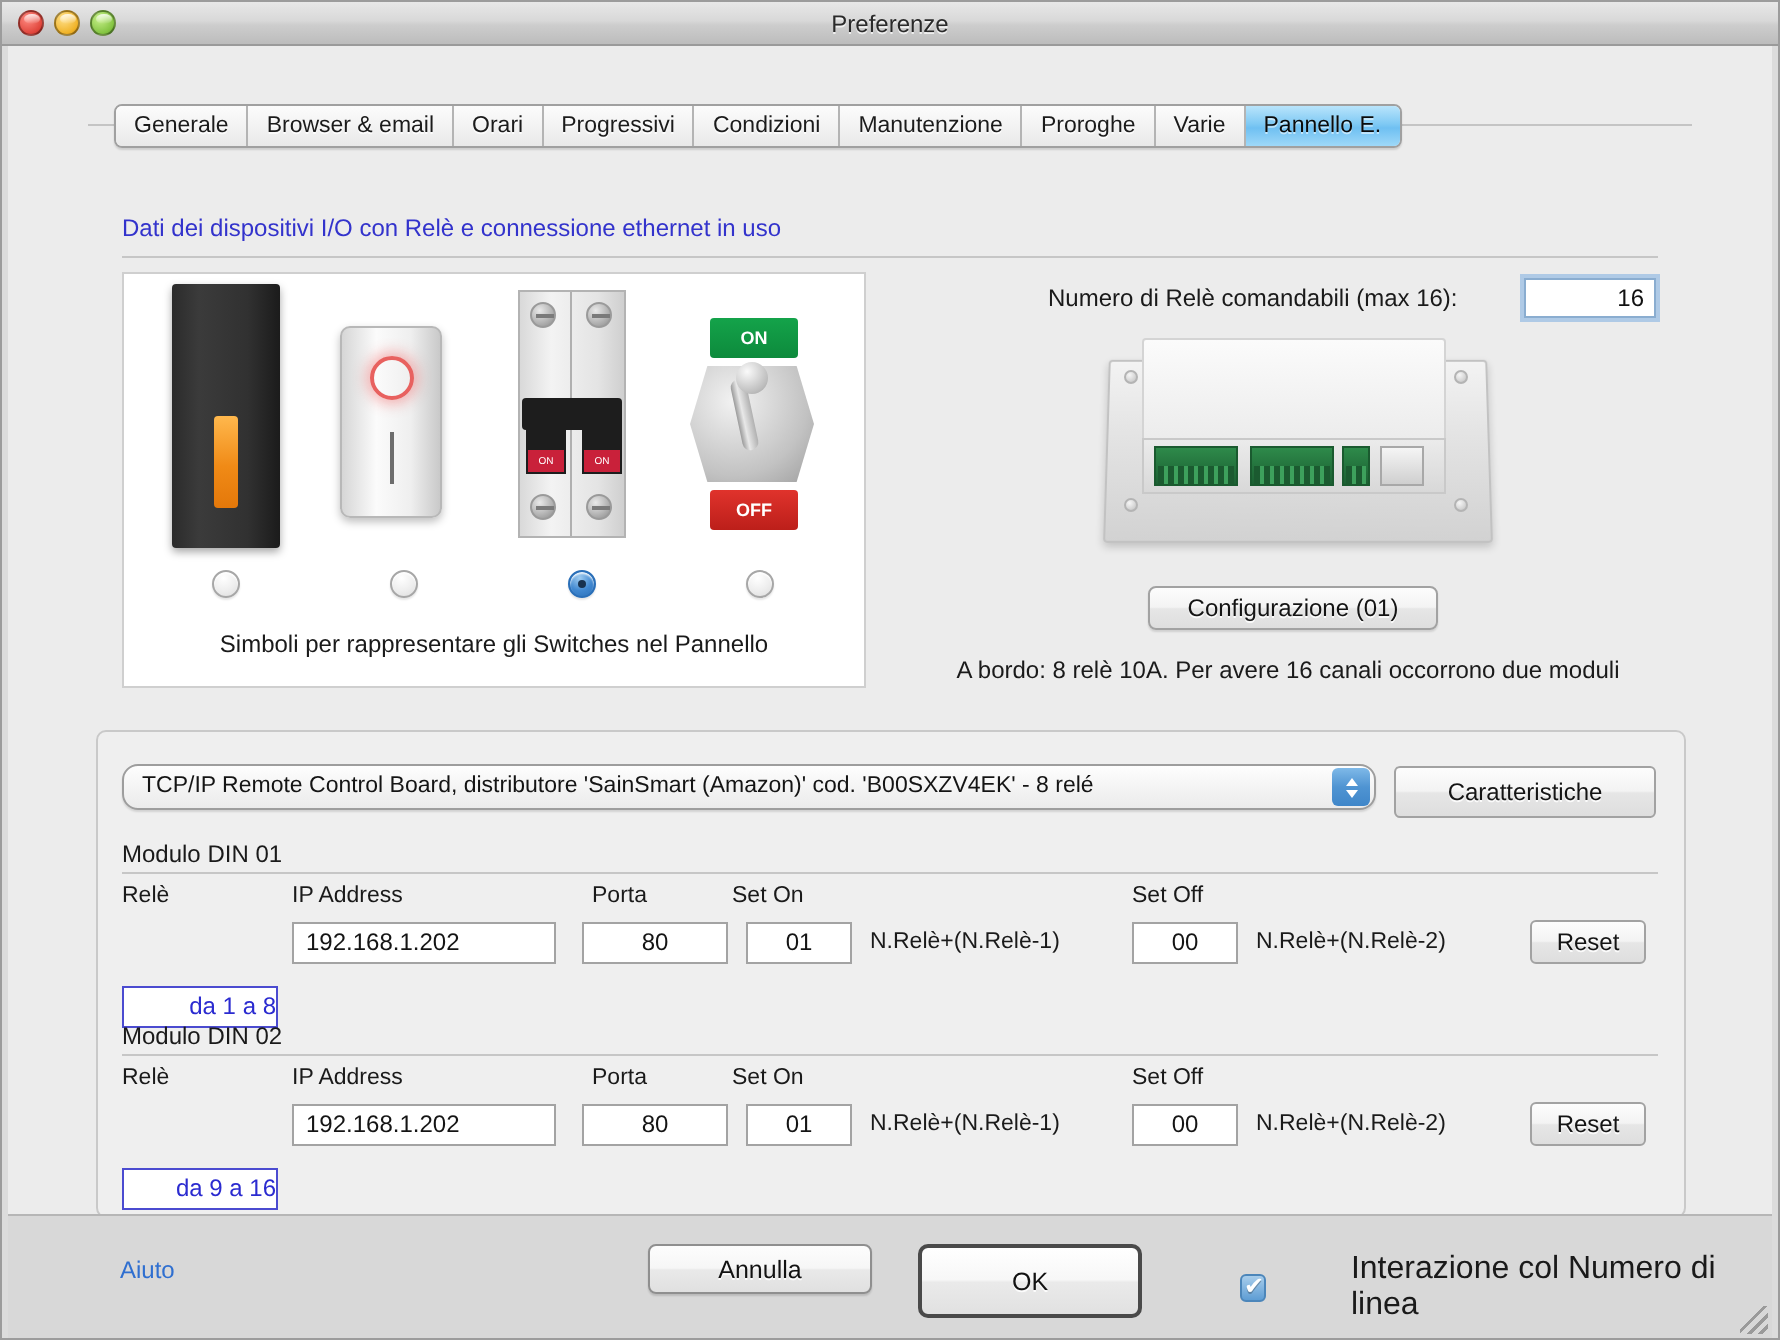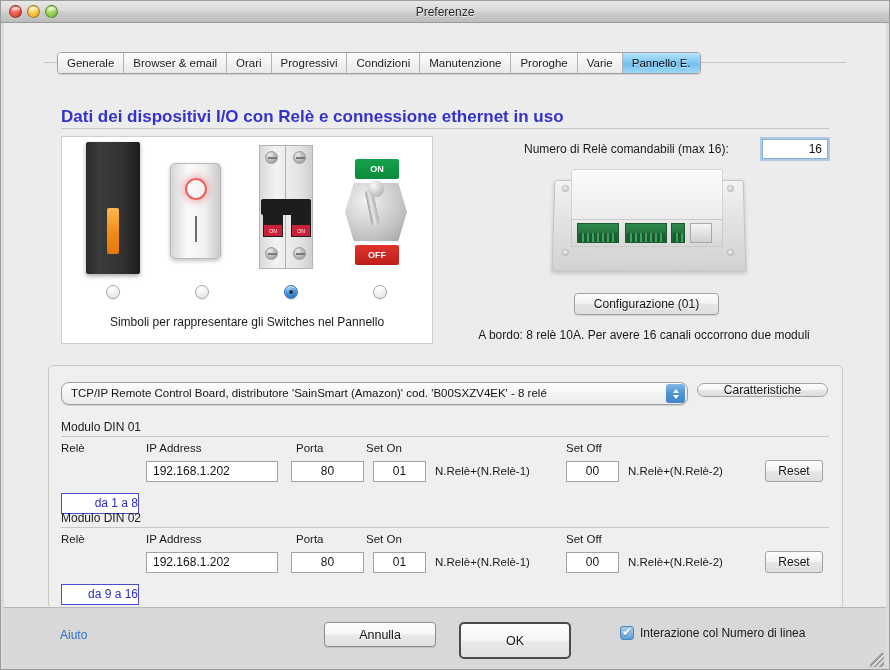--- a/index.html
+++ b/index.html
@@ -90,21 +90,21 @@
   }
   
   #tabframe {
     position: absolute; left: 40px; top: 39px; right: 40px; height: 1px;
     background: #c4c4c4;
   }
 
   
   #sect-title {
     position: absolute; left: 57px; top: 84px;
-    font-size: 17px; color: #3333cc; font-weight: bold;
+    font-size: 12px; color: #3333cc;
   }
   #sect-rule {
     position: absolute; left: 57px; top: 105px; width: 768px; height: 1px;
     background: #c6c6c6;
   }
 
   
   #switch-panel {
     position: absolute; left: 57px; top: 113px;
     width: 372px; height: 208px;
@@ -338,23 +338,23 @@
     display:flex; flex-direction: column; align-items:center; justify-content:center; gap: 2px;
   }
   .arrows .up, .arrows .dn {
     width: 0; height: 0; border-left: 3.5px solid transparent; border-right: 3.5px solid transparent;
   }
   .arrows .up { border-bottom: 4px solid #fff; }
   .arrows .dn { border-top: 4px solid #fff; }
 
   #caratt-btn {
     position: absolute; left: 693px; top: 360px;
-    width: 131px; height: 14px;
+    width: 131px; height: 26px;
     background: linear-gradient(to bottom, #fdfdfd 0%, #f3f3f3 48%, #e6e6e6 52%, #dedede 100%);
-    border: 1px solid #a2a2a2; border-radius: 9px;
+    border: 1px solid #a2a2a2; border-radius: 3px;
     font-size: 12px; color: #141414;
     display:flex; align-items:center; justify-content:center;
     text-shadow: 0 1px 0 rgba(255,255,255,.85);
   }
 
   
   .module { position: absolute; left: 57px; width: 768px; }
   .mod-title { font-size: 12px; color: #1a1a1a; }
   .mod-rule { margin-top: 2px; height: 1px; background: #c6c6c6; width: 768px; }
 
@@ -428,21 +428,21 @@
     background: linear-gradient(to bottom, #a8cdeb, #5e9dd4);
     border: 1px solid #4c86ba;
     position: relative;
   }
   #interaz-box::after {
     content: "\2714";
     position: absolute; left: 1px; top: -2px;
     font-size: 12px; color: #ffffff;
     text-shadow: 0 1px 0 rgba(0,0,0,.25);
   }
-  #interaz-label { font-size: 12px; color: #1a1a1a; }
+  #interaz-label { font-size: 16px; color: #1a1a1a; margin-left: 36px; }
 
   
   #grip {
     position: absolute; right: 2px; bottom: 2px; width: 14px; height: 14px;
     background:
       linear-gradient(135deg, transparent 0 42%, #9a9a9a 42% 50%, transparent 50% 100%),
       linear-gradient(135deg, transparent 0 62%, #9a9a9a 62% 70%, transparent 70% 100%),
       linear-gradient(135deg, transparent 0 82%, #9a9a9a 82% 90%, transparent 90% 100%);
   }
 </style>

